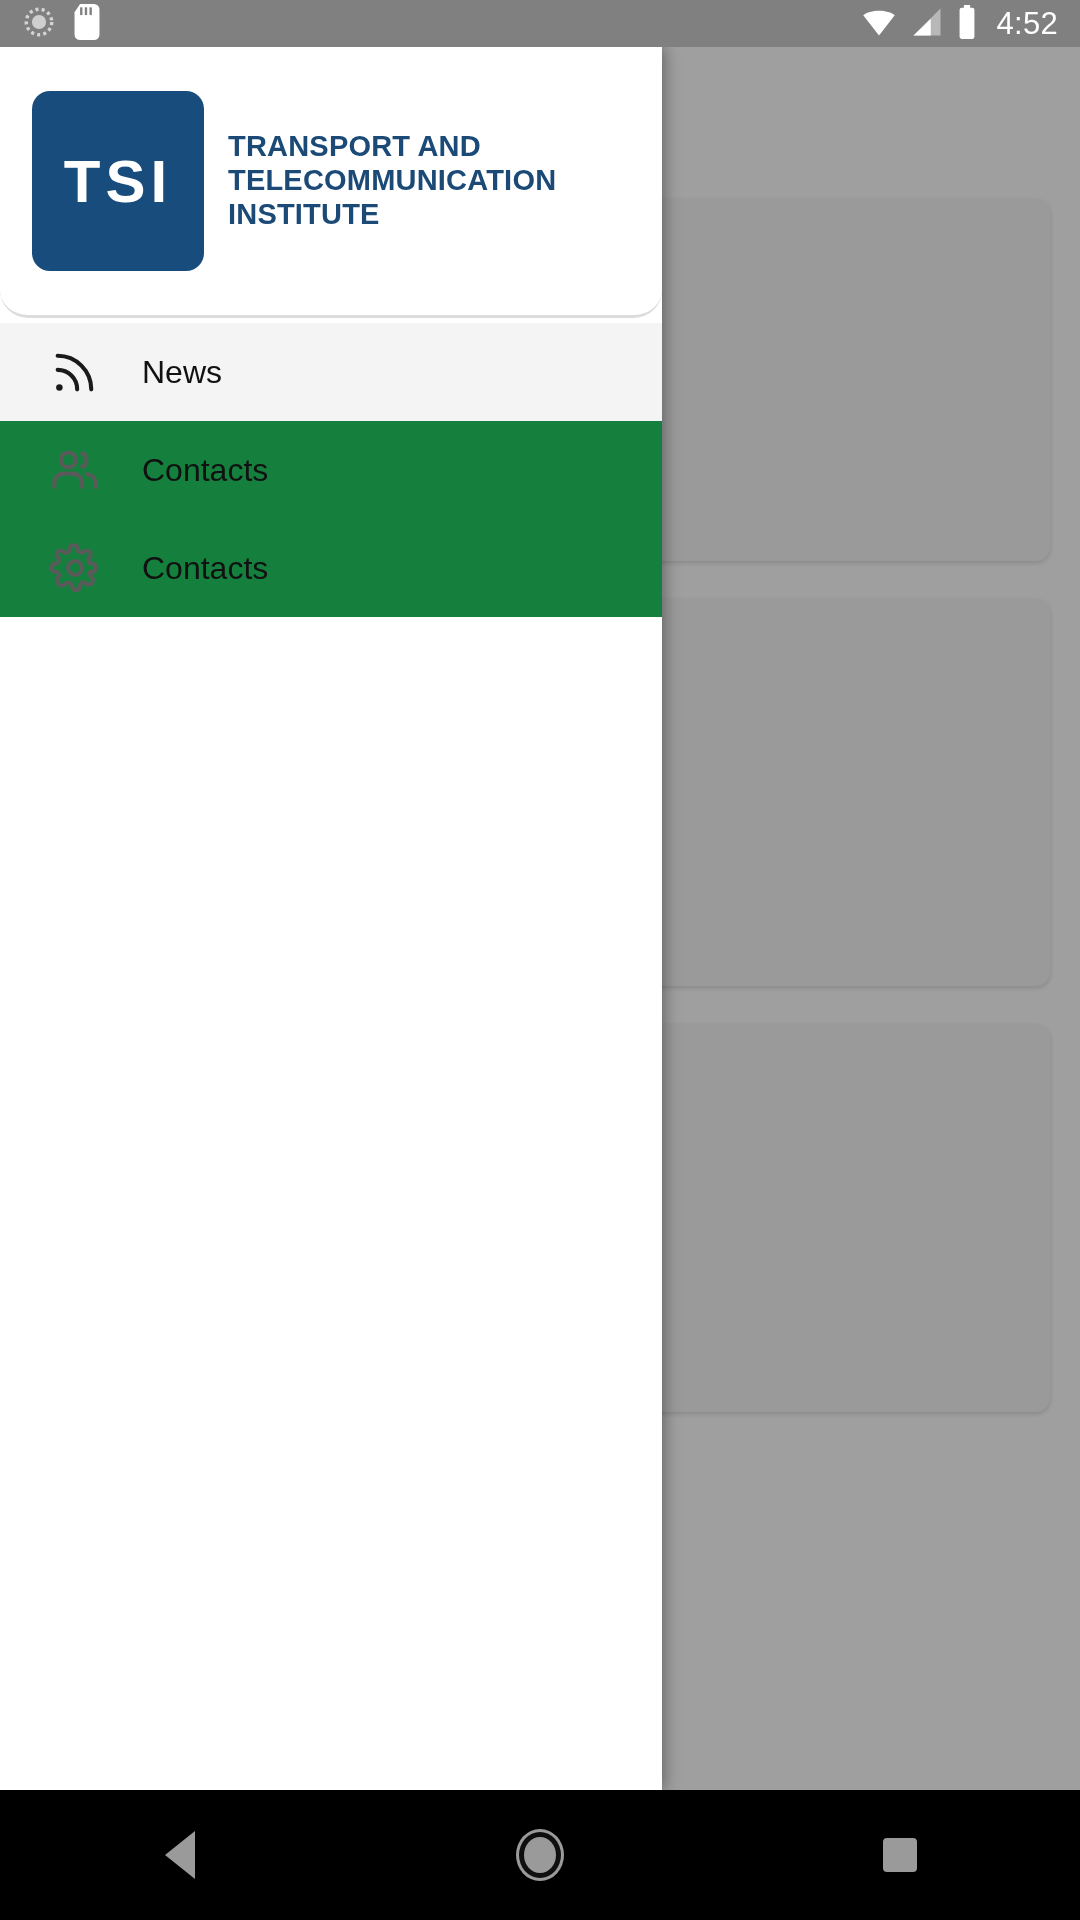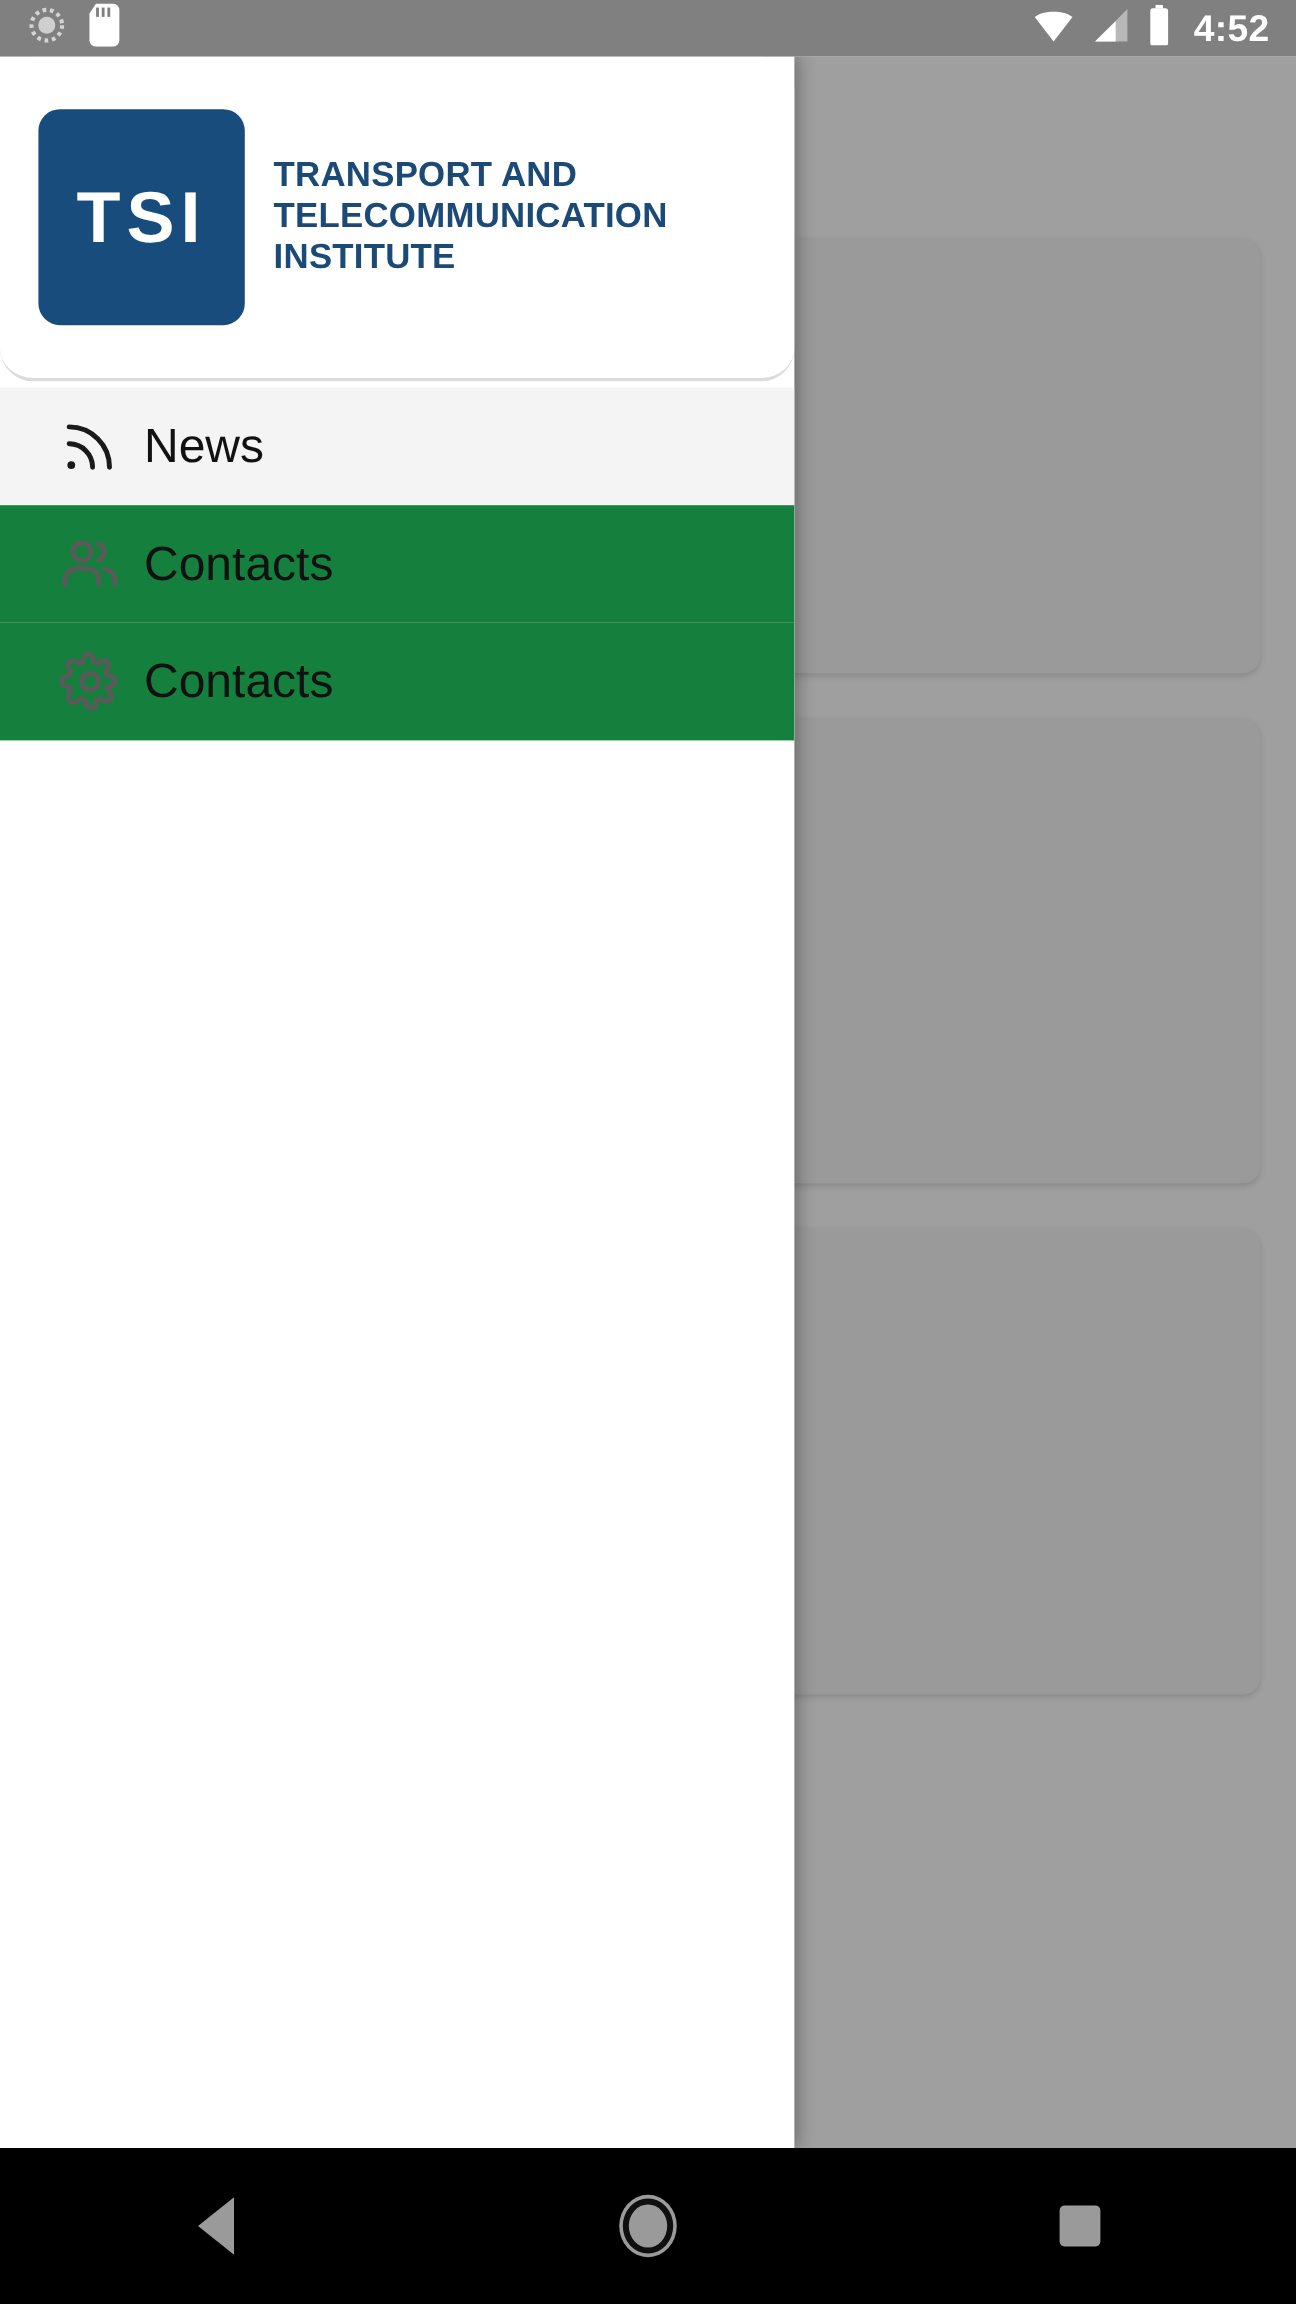--- a/index.html
+++ b/index.html
@@ -12,21 +12,21 @@
   #screen { position:relative; width:1080px; height:1920px; background:#ffffff; overflow:hidden; }
 
   
   .statusbar{
     position:absolute; left:0; top:0; width:1080px; height:47px;
     background:#808080; display:flex; align-items:center;
     padding:0 22px; z-index:60;
   }
   .sb-left{ display:flex; align-items:center; gap:18px; }
   .sb-right{ margin-left:auto; display:flex; align-items:center; gap:13px; }
-  .sb-time{ color:#ffffff; font-size:31px; font-weight:700; letter-spacing:.3px; margin-left:6px; }
+  .sb-time{ color:#ffffff; font-size:31px; font-weight:400; letter-spacing:.3px; margin-left:6px; }
 
   
   .app-bg{ position:absolute; inset:47px 0 130px 0; background:#ffffff; }
   .appbar{
     height:130px; background:#ffffff; display:flex; align-items:center;
     padding-left:92px;
   }
   .hamburger{ width:62px; height:44px; display:flex; flex-direction:column; justify-content:space-between; }
   .hamburger span{ display:block; height:8px; background:#111111; border-radius:1px; }
   .news-list{ padding:0 30px; }
@@ -74,21 +74,21 @@
     margin-left:24px; color:#1b4a77; font-size:29px; font-weight:bold;
     line-height:1.17; letter-spacing:.2px; white-space:pre-line;
   }
   .drawer-menu{ padding-top:5px; }
   .menu-item{
     height:98px; display:flex; align-items:center; padding-left:30px;
     background:#15803d;
   }
   .menu-item.active{ background:#f4f4f4; }
   .menu-icon{ width:90px; min-width:90px; display:flex; align-items:center; justify-content:center; }
-  .menu-label{ font-size:40px; color:#111111; }
+  .menu-label{ font-size:32px; color:#111111; margin-left:22px; }
 
   
   .navbar{
     position:absolute; left:0; bottom:0; width:1080px; height:130px;
     background:#000000; display:flex; align-items:center; z-index:70;
   }
   .nav-btn{ flex:1; display:flex; align-items:center; justify-content:center; }
   .nav-back{
     width:0; height:0; border-top:24px solid transparent; border-bottom:24px solid transparent;
     border-right:30px solid #9a9a9a;

